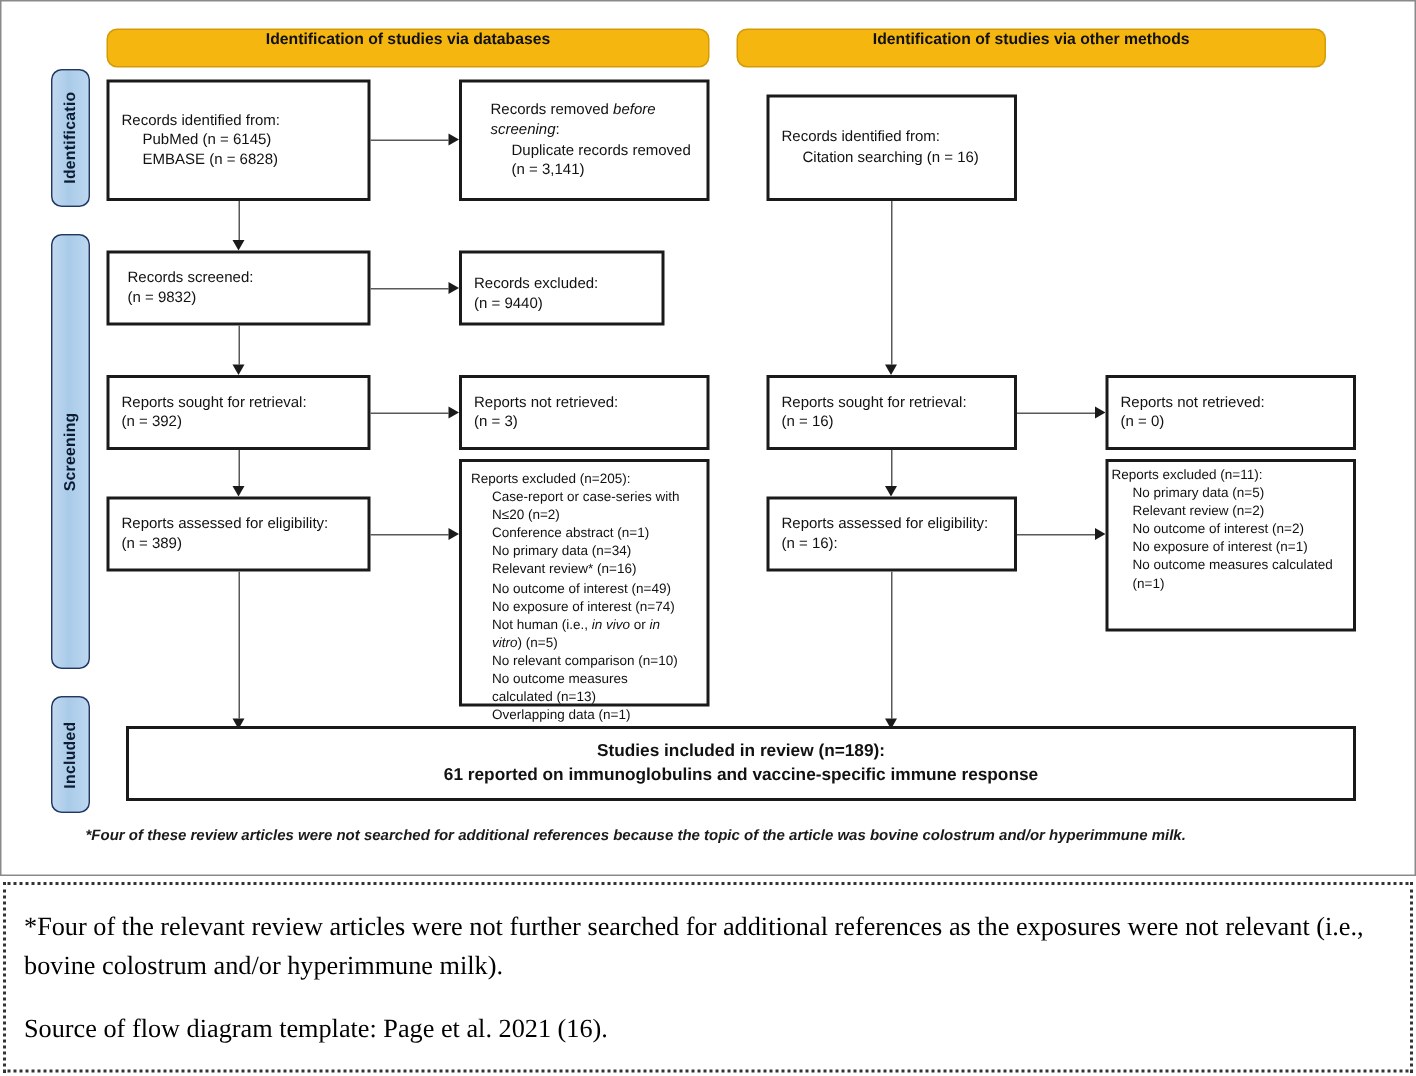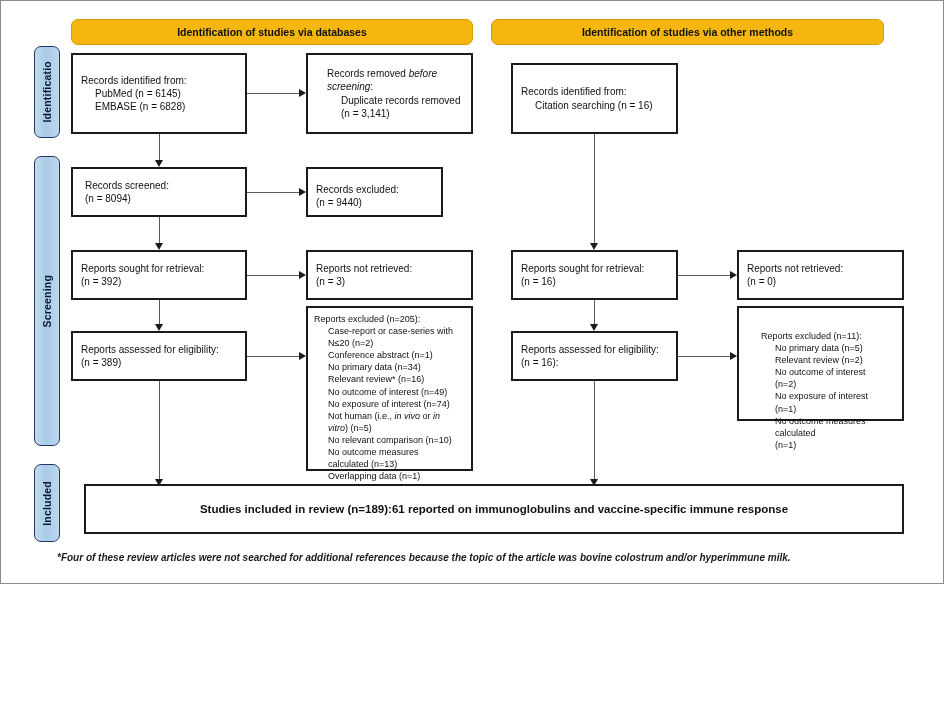--- a/index.html
+++ b/index.html
@@ -13,27 +13,27 @@
   
   .phase{position:absolute;background:linear-gradient(to right,#c2d9f0 0%,#a9cbe9 45%,#bdd7ef 100%);
          border:1.5px solid #1f3864;border-radius:7px;box-sizing:border-box;
          display:flex;align-items:center;justify-content:center;}
   .phase span{writing-mode:vertical-rl;transform:rotate(180deg);
               font-size:10.5px;font-weight:bold;letter-spacing:.2px;color:#0d1c33;
               white-space:nowrap;overflow:hidden;}
 
   
   .banner{position:absolute;background:#f4b60f;border:1px solid #d59b06;border-radius:7px;
-          box-sizing:border-box;display:flex;align-items:center;justify-content:center;
+          box-sizing:border-box;display:flex;justify-content:center;
           font-size:10.5px;font-weight:bold;color:#111;}
 
   
   .box{position:absolute;background:#fff;border:2px solid #1a1a1a;box-sizing:border-box;
        font-size:10px;line-height:13.2px;color:#111;padding:6px 8px;}
-  .box.center{display:flex;flex-direction:row;align-items:center;justify-content:center;
+  .box.center{display:flex;flex-direction:column;align-items:center;justify-content:center;
               text-align:center;font-weight:bold;font-size:11.5px;line-height:16px;padding:4px;}
   .box.vmid{display:flex;flex-direction:column;justify-content:center;}
   .ind1{padding-left:14px;display:block;}
   .ind0{display:block;}
   .it{font-style:italic;}
   .box .lines{width:100%;}
 
   
   .hline{position:absolute;height:0;border-top:1.4px solid #595959;}
   .vline{position:absolute;width:0;border-left:1.4px solid #595959;}
@@ -95,21 +95,21 @@
         <span class="ind1">(n = 3,141)</span>
       </div>
     </div>
 
     <div class="vline" style="left:158px;top:133px;height:26px;"></div>
     <div class="arrow-d" style="left:153.5px;top:159px;"></div>
 
     <div class="box vmid" style="left:70px;top:166px;width:176px;height:50px;padding-left:12px;">
       <div class="lines">
         <span class="ind0">Records screened:</span>
-        <span class="ind0">(n = 8094)</span>
+        <span class="ind0">(n = 9832)</span>
       </div>
     </div>
 
     <div class="hline" style="left:246px;top:191px;width:52px;"></div>
     <div class="arrow-r" style="left:298px;top:187px;"></div>
 
     <div class="box vmid" style="left:305px;top:166px;width:137px;height:50px;justify-content:flex-end;">
       <div class="lines">
         <span class="ind0">Records excluded:</span>
         <span class="ind0">(n = 9440)</span>
@@ -204,21 +204,21 @@
     <div class="box vmid" style="left:510px;top:330px;width:167px;height:50px;">
       <div class="lines">
         <span class="ind0">Reports assessed for eligibility:</span>
         <span class="ind0">(n = 16):</span>
       </div>
     </div>
 
     <div class="hline" style="left:677px;top:355px;width:52px;"></div>
     <div class="arrow-r" style="left:729px;top:351px;"></div>
 
-    <div class="box" style="left:736px;top:305px;width:167px;height:115px;font-size:9px;line-height:12.1px;padding:22px;">
+    <div class="box" style="left:736px;top:305px;width:167px;height:115px;font-size:9px;line-height:12.1px;padding:2px;">
       <div class="lines">
         <span class="ind0">Reports excluded (n=11):</span>
         <span class="ind1">No primary data (n=5)</span>
         <span class="ind1">Relevant review (n=2)</span>
         <span class="ind1">No outcome of interest (n=2)</span>
         <span class="ind1">No exposure of interest (n=1)</span>
         <span class="ind1">No outcome measures calculated</span>
         <span class="ind1">(n=1)</span>
       </div>
     </div>
@@ -228,14 +228,18 @@
 
     <div class="box center" style="left:83px;top:483px;width:820px;height:50px;">
       <div>Studies included in review (n=189):</div>
       <div>61 reported on immunoglobulins and vaccine-specific immune response</div>
     </div>
 
     <div id="fig-note">*Four of these review articles were not searched for additional references because the topic of the article was bovine colostrum and/or hyperimmune milk.</div>
 
   </div>
 
+  <div id="caption">
+    <p>*Four of the relevant review articles were not further searched for additional references as the exposures were not relevant (i.e., bovine colostrum and/or hyperimmune milk).</p>
+    <p>Source of flow diagram template: Page et al. 2021 (16).</p>
+  </div>
 
 </div>
 
 </body></html>

